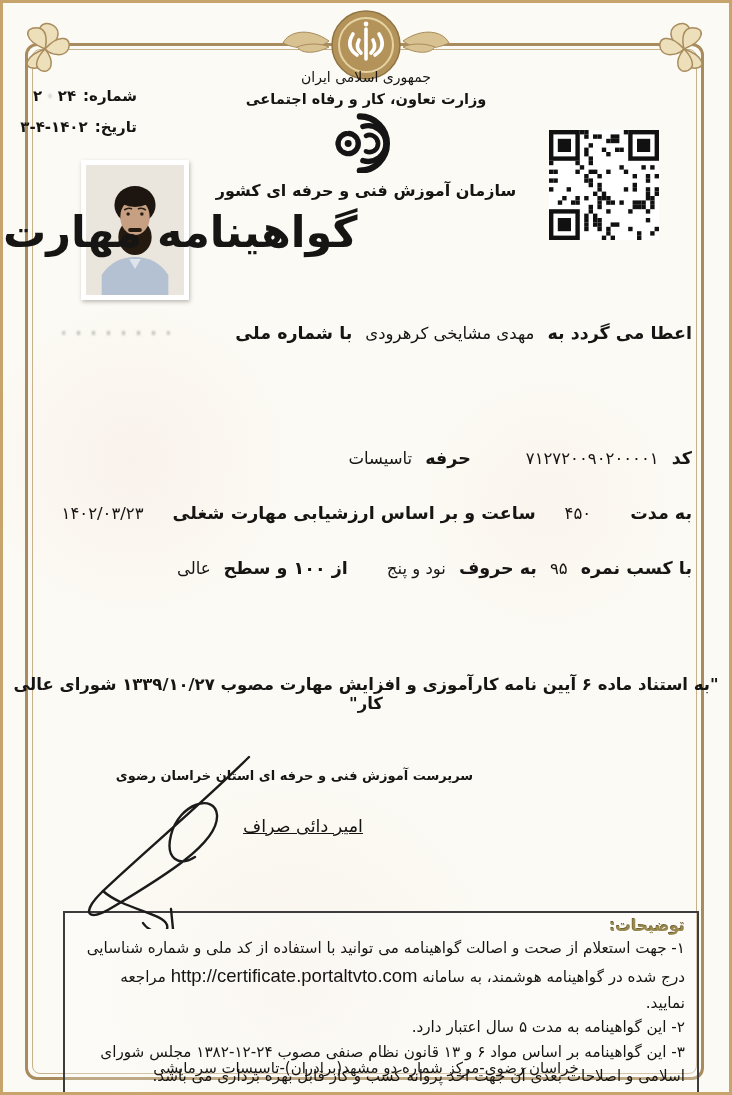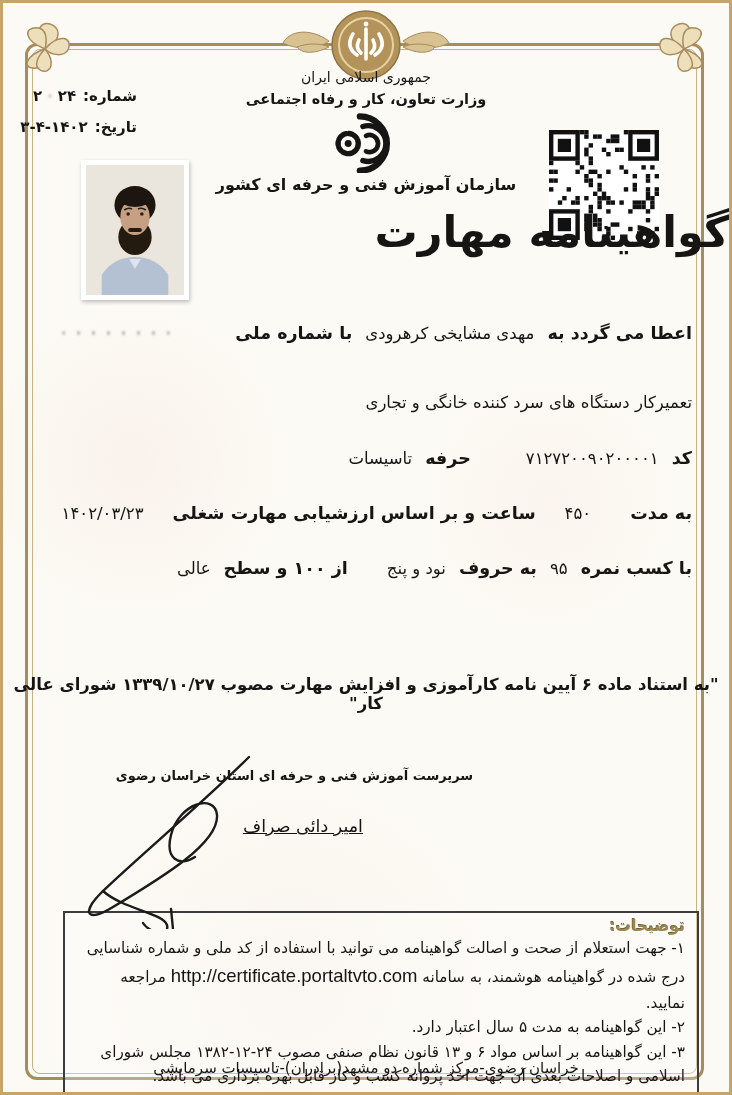--- a/index.html
+++ b/index.html
@@ -31,30 +31,30 @@
   .meta { position:absolute; right:592px; left:30px; top:84px; font-size:15px; font-weight:bold; }
   .meta-row { display:flex; align-items:center; gap:7px; margin-bottom:13px; white-space:nowrap; }
   .redact-sm { display:inline-block; width:42px; height:4px; border-radius:2px;
     background:repeating-linear-gradient(90deg, rgba(70,70,70,.7) 0 3px, transparent 3px 12px);
     filter:blur(1.2px); opacity:.5; }
   
   .header-center { position:absolute; left:50%; transform:translateX(-50%); top:66px;
     width:360px; text-align:center; }
   .hdr1 { font-size:14px; font-weight:normal; }
   .hdr2 { font-size:14.5px; font-weight:bold; margin-top:6px; }
-  .org  { font-size:16px; font-weight:bold; margin-top:2px; }
+  .org  { font-size:16px; font-weight:bold; margin-top:8px; }
   .tvto-logo { width:86px; height:62px; margin:4px auto 0; display:block; }
   
   .photo { position:absolute; left:78px; top:157px; width:108px; height:140px;
     background:#fff; padding:5px; box-shadow:1px 2px 4px rgba(0,0,0,.25); }
   .photo svg { width:100%; height:100%; display:block; }
   
   .qr { position:absolute; left:546px; top:127px; width:110px; height:110px; background:#fff; }
   
-  .title { position:absolute; left:0; right:0; top:204px; text-align:right;
+  .title { position:absolute; left:0; right:0; top:204px; text-align:left;
     font-size:43px; font-weight:bold; letter-spacing:0; }
   
   .bline { position:absolute; right:37px; left:37px; display:flex; align-items:baseline;
     gap:13px; font-size:16.5px; white-space:nowrap; }
   .bline b { font-size:17.5px;text-align:right; }
   .l1 { top:320px; } .l2 { top:390px; } .l3 { top:445px; } .l4 { top:500px; } .l5 { top:555px; }
   .redact-id { display:inline-block; width:108px; height:4px; margin-inline-start:auto;
     margin-left:22px; align-self:center; border-radius:2px;
     background:repeating-linear-gradient(90deg, rgba(70,70,70,.65) 0 3px, transparent 3px 15px);
     filter:blur(1.3px); opacity:.5; }
@@ -299,21 +299,20 @@
   <div class="title">گواهینامه مهارت</div>
 
   <div class="bline l1">
     <b>اعطا می گردد به</b>
     <span>مهدی مشایخی کرهرودی</span>
     <b>با شماره ملی</b>
     <span class="redact-id"></span>
   </div>
 
   <div class="bline l2">
-    <span>تعمیرکار دستگاه های سرد کننده خانگی و تجاری</span>
   </div>
 
   <div class="bline l3">
     <b>کد</b>
     <span class="gap-md" dir="ltr">۷۱۲۷۲۰۰۹۰۲۰۰۰۰۱</span>
     <b class="gap-lg">حرفه</b>
     <span>تاسیسات</span>
   </div>
 
   <div class="bline l4">

